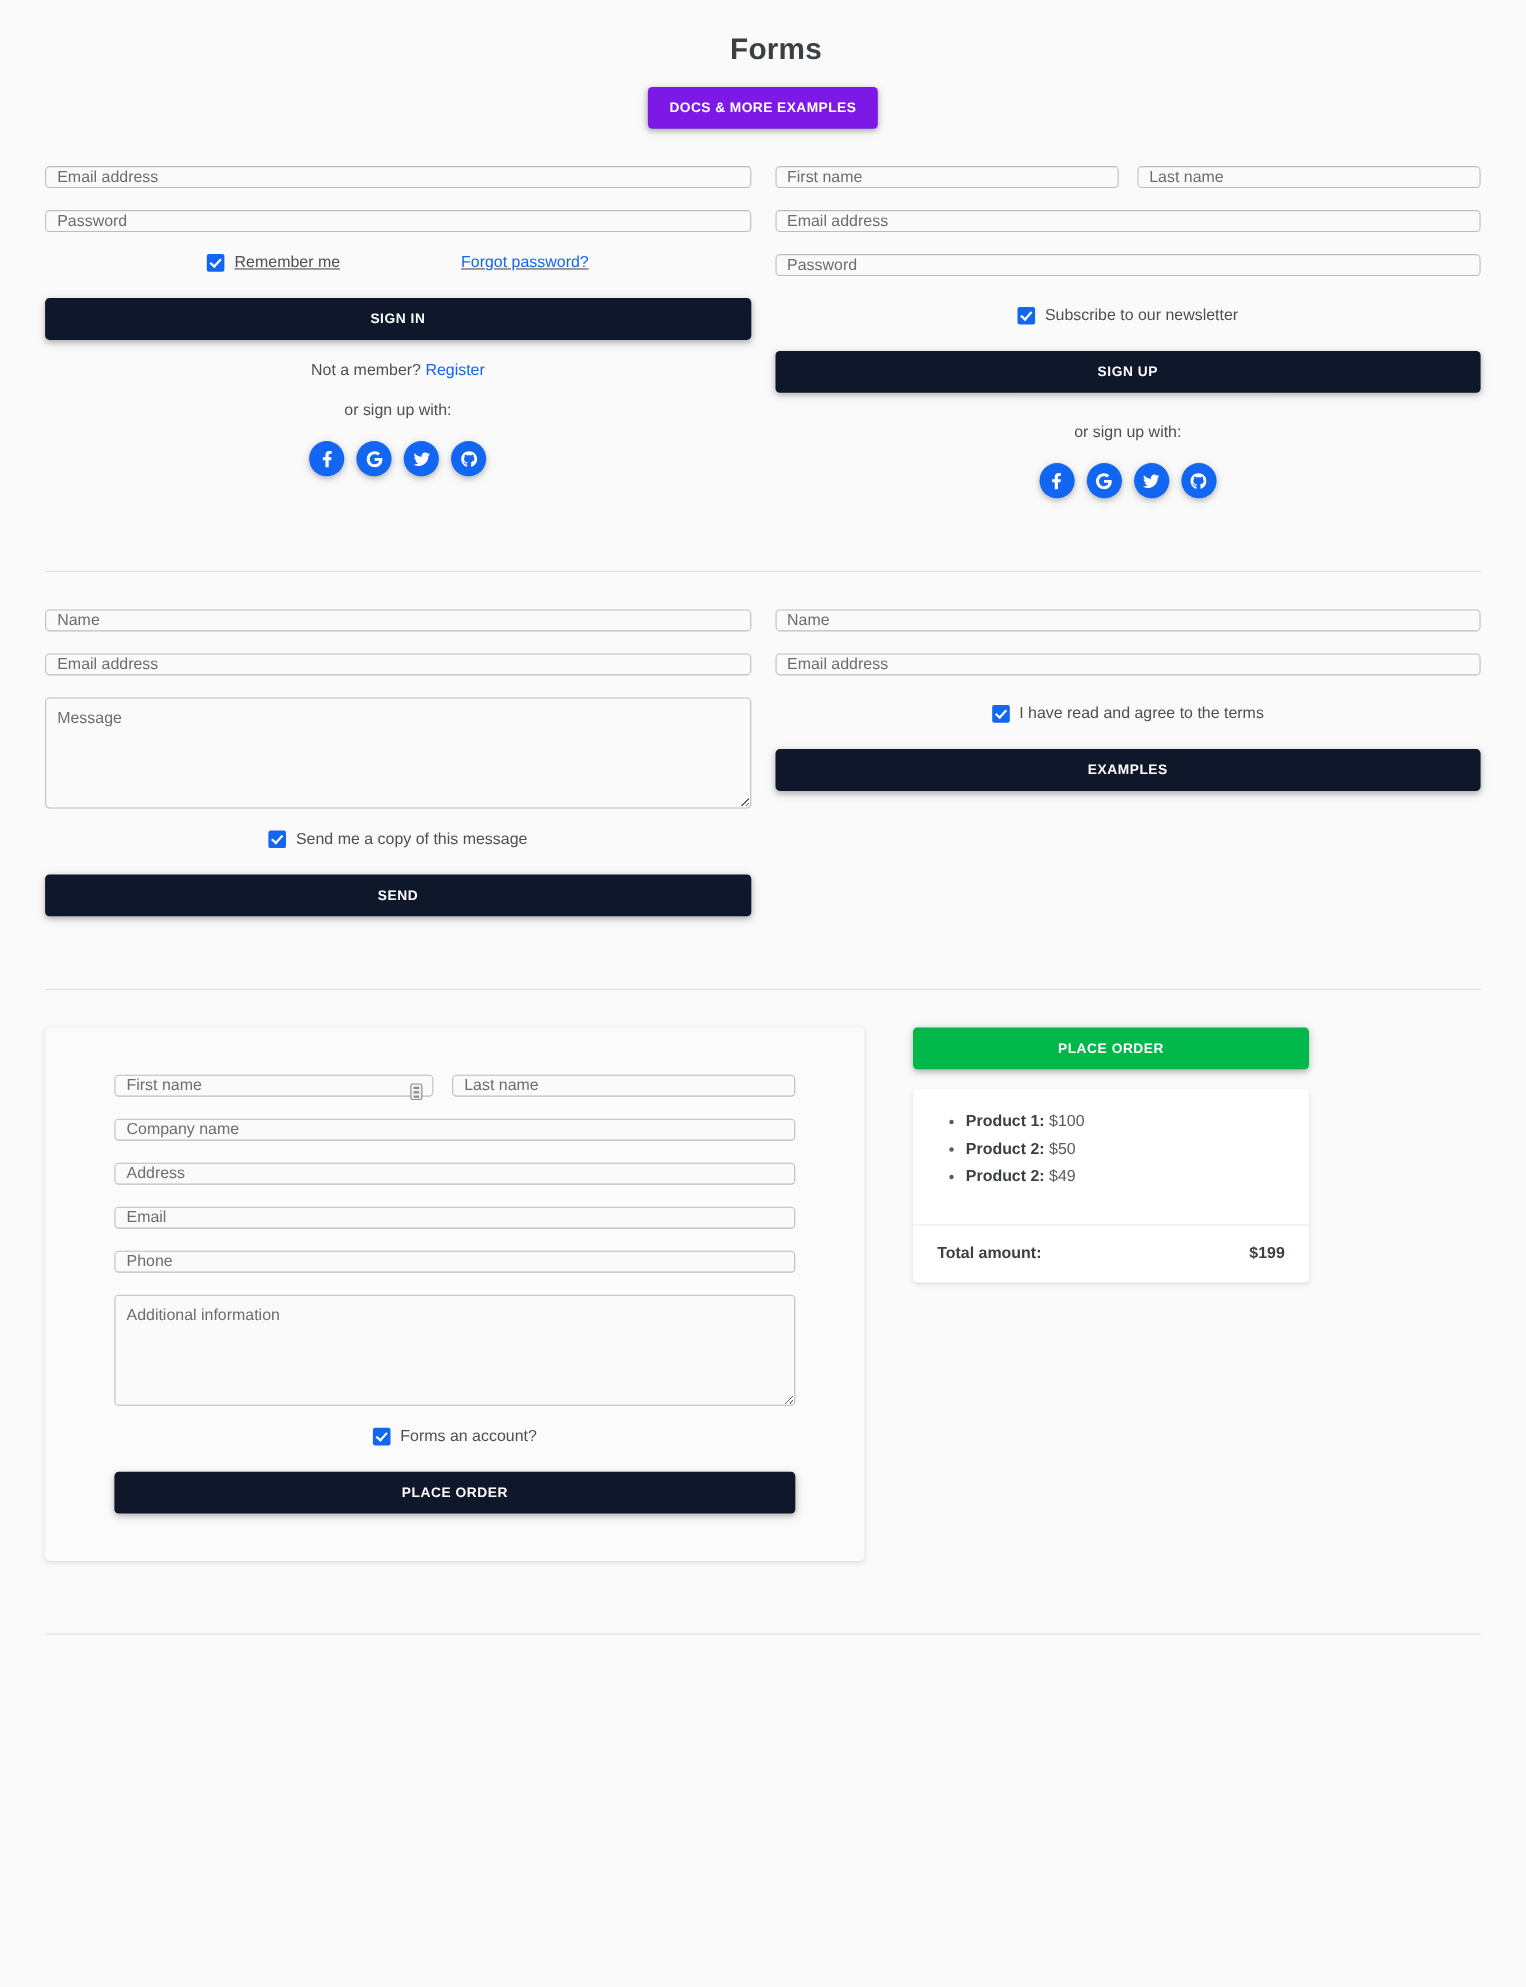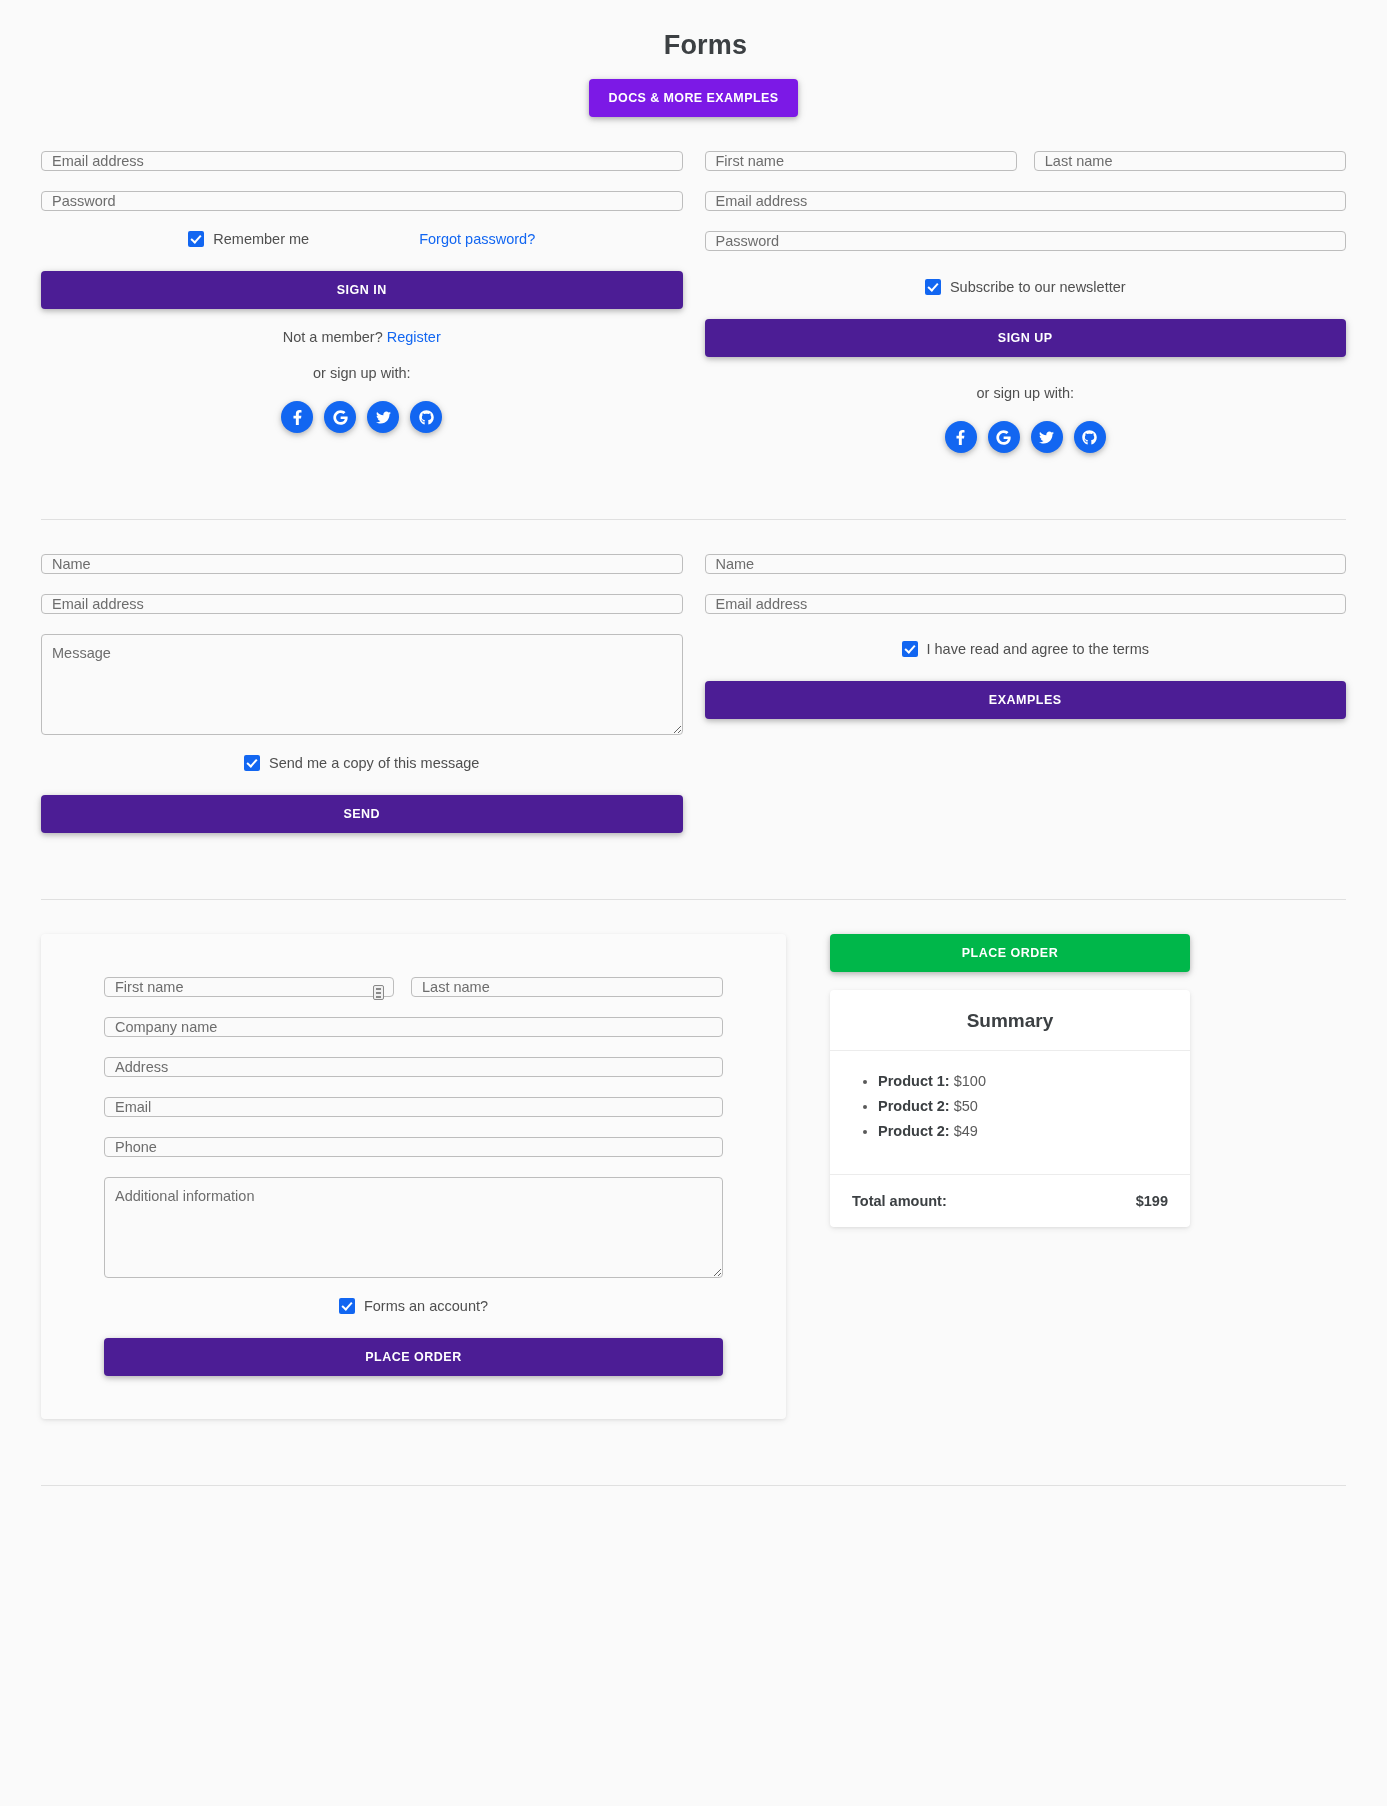--- a/index.html
+++ b/index.html
@@ -109,21 +109,21 @@
     border-radius: 4px;
     color: #fff;
     font-size: 12.5px;
     font-weight: bold;
     letter-spacing: 0.5px;
     padding: 12px 8px;
     cursor: pointer;
     font-family: "Liberation Sans", sans-serif;
     box-shadow: 0 2px 5px rgba(0,0,0,0.2), 0 2px 10px rgba(0,0,0,0.12);
   }
-  .btn-primary { background: #4c1d95; }
+  .btn-primary { background: #0f172a; }
   .btn-success { background: #00b74a; }
 
   
   .check-row {
     display: flex;
     align-items: center;
     gap: 9px;
     font-size: 14.5px;
     color: #4f4f4f;
   }
@@ -146,20 +146,21 @@
     border-width: 0 2px 2px 0;
     transform: rotate(42deg);
   }
 
   .split-row {
     display: flex;
     align-items: flex-start;
     justify-content: center;
     gap: 110px;
     margin-bottom: 24px;
+    text-decoration: underline;
   }
   .link { color: #1266f1; text-decoration: none; font-size: 14.5px; cursor: pointer; }
 
   .muted-center {
     text-align: center;
     font-size: 14.5px;
     color: #4f4f4f;
     margin: 20px 0 0 0;
   }
 
@@ -386,21 +387,20 @@
         <span>Forms an account?</span>
       </div>
 
       <button class="btn btn-primary">PLACE ORDER</button>
     </div>
 
     <div class="summary-col">
       <button class="btn btn-success">PLACE ORDER</button>
 
       <div class="summary-card">
-        <div class="summary-header">Summary</div>
         <ul class="summary-list">
           <li>
             <b>Product 1:</b>
             <span>$100</span>
           </li>
           <li>
             <b>Product 2:</b>
             <span>$50</span>
           </li>
           <li>

